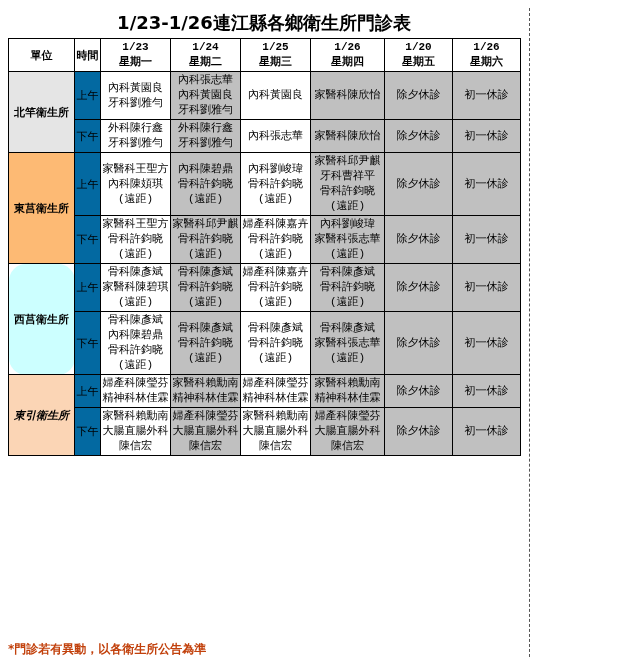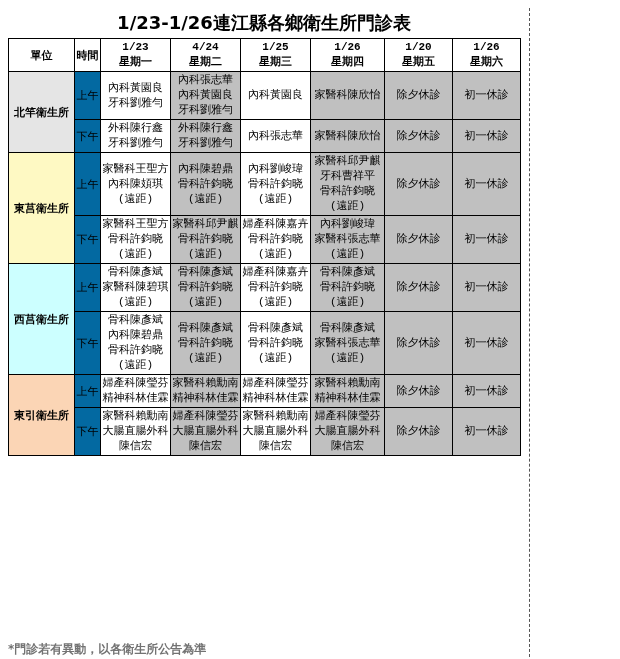--- a/index.html
+++ b/index.html
@@ -75,21 +75,21 @@
     font-family: Liberation Mono, monospace;
   }
   .gray { background: #c0c0c0; }
   .white { background: #ffffff; }
   .note {
     position: absolute;
     left: 8px;
     top: 633px;
     font-size: 12px;
     font-weight: bold;
-    color: #737373;
+    color: #c2410c;
     white-space: nowrap;
   }
   .divider {
     position: absolute;
     left: 529px;
     top: 0px;
     width: 0px;
     height: 659px;
     border-left: 1px dashed #555555;
   }
@@ -119,21 +119,21 @@
             <span class="linebr">單位</span>
           </td>
           <td class="hdr shift">
             <span class="linebr">時間</span>
           </td>
           <td class="hdr cell white">
             <span class="linebr">1/23</span>
             <span class="linebr">星期一</span>
           </td>
           <td class="hdr cell white">
-            <span class="linebr">4/24</span>
+            <span class="linebr">1/24</span>
             <span class="linebr">星期二</span>
           </td>
           <td class="hdr cell white">
             <span class="linebr">1/25</span>
             <span class="linebr">星期三</span>
           </td>
           <td class="hdr cell white">
             <span class="linebr">1/26</span>
             <span class="linebr">星期四</span>
           </td>
@@ -194,21 +194,21 @@
             <span class="linebr">家醫科陳欣怡</span>
           </td>
           <td class="cell gray">
             <span class="linebr">除夕休診</span>
           </td>
           <td class="cell gray">
             <span class="linebr">初一休診</span>
           </td>
         </tr>
         <tr>
-          <td class="unit" rowspan="2" style="background: #fef9c3;">
+          <td class="unit" rowspan="2" style="background: #fdba74;">
             <span class="linebr">東莒衛生所</span>
           </td>
           <td class="shift">
             <span class="linebr">上午</span>
           </td>
           <td class="cell white">
             <span class="linebr">家醫科王聖方</span>
             <span class="linebr">內科陳頍琪(遠距)</span>
           </td>
           <td class="cell gray">
@@ -253,21 +253,21 @@
             <span class="linebr">(遠距)</span>
           </td>
           <td class="cell gray">
             <span class="linebr">除夕休診</span>
           </td>
           <td class="cell gray">
             <span class="linebr">初一休診</span>
           </td>
         </tr>
         <tr>
-          <td class="unit" rowspan="2" style="background: rgb(204, 255, 255);">
+          <td class="unit" rowspan="2" style="background: rgb(204, 255, 255); border-radius: 17px;">
             <span class="linebr">西莒衛生所</span>
           </td>
           <td class="shift">
             <span class="linebr">上午</span>
           </td>
           <td class="cell white">
             <span class="linebr">骨科陳彥斌</span>
             <span class="linebr">家醫科陳碧琪</span>
             <span class="linebr">(遠距)</span>
           </td>
@@ -313,21 +313,21 @@
             <span class="linebr">(遠距)</span>
           </td>
           <td class="cell gray">
             <span class="linebr">除夕休診</span>
           </td>
           <td class="cell gray">
             <span class="linebr">初一休診</span>
           </td>
         </tr>
         <tr>
-          <td class="unit" rowspan="2" style="background: rgb(251, 213, 181);">
+          <td class="unit" rowspan="2" style="background: rgb(251, 213, 181); font-style: italic;">
             <span class="linebr">東引衛生所</span>
           </td>
           <td class="shift">
             <span class="linebr">上午</span>
           </td>
           <td class="cell white">
             <span class="linebr">婦產科陳瑩芬</span>
             <span class="linebr">精神科林佳霖</span>
           </td>
           <td class="cell gray">

